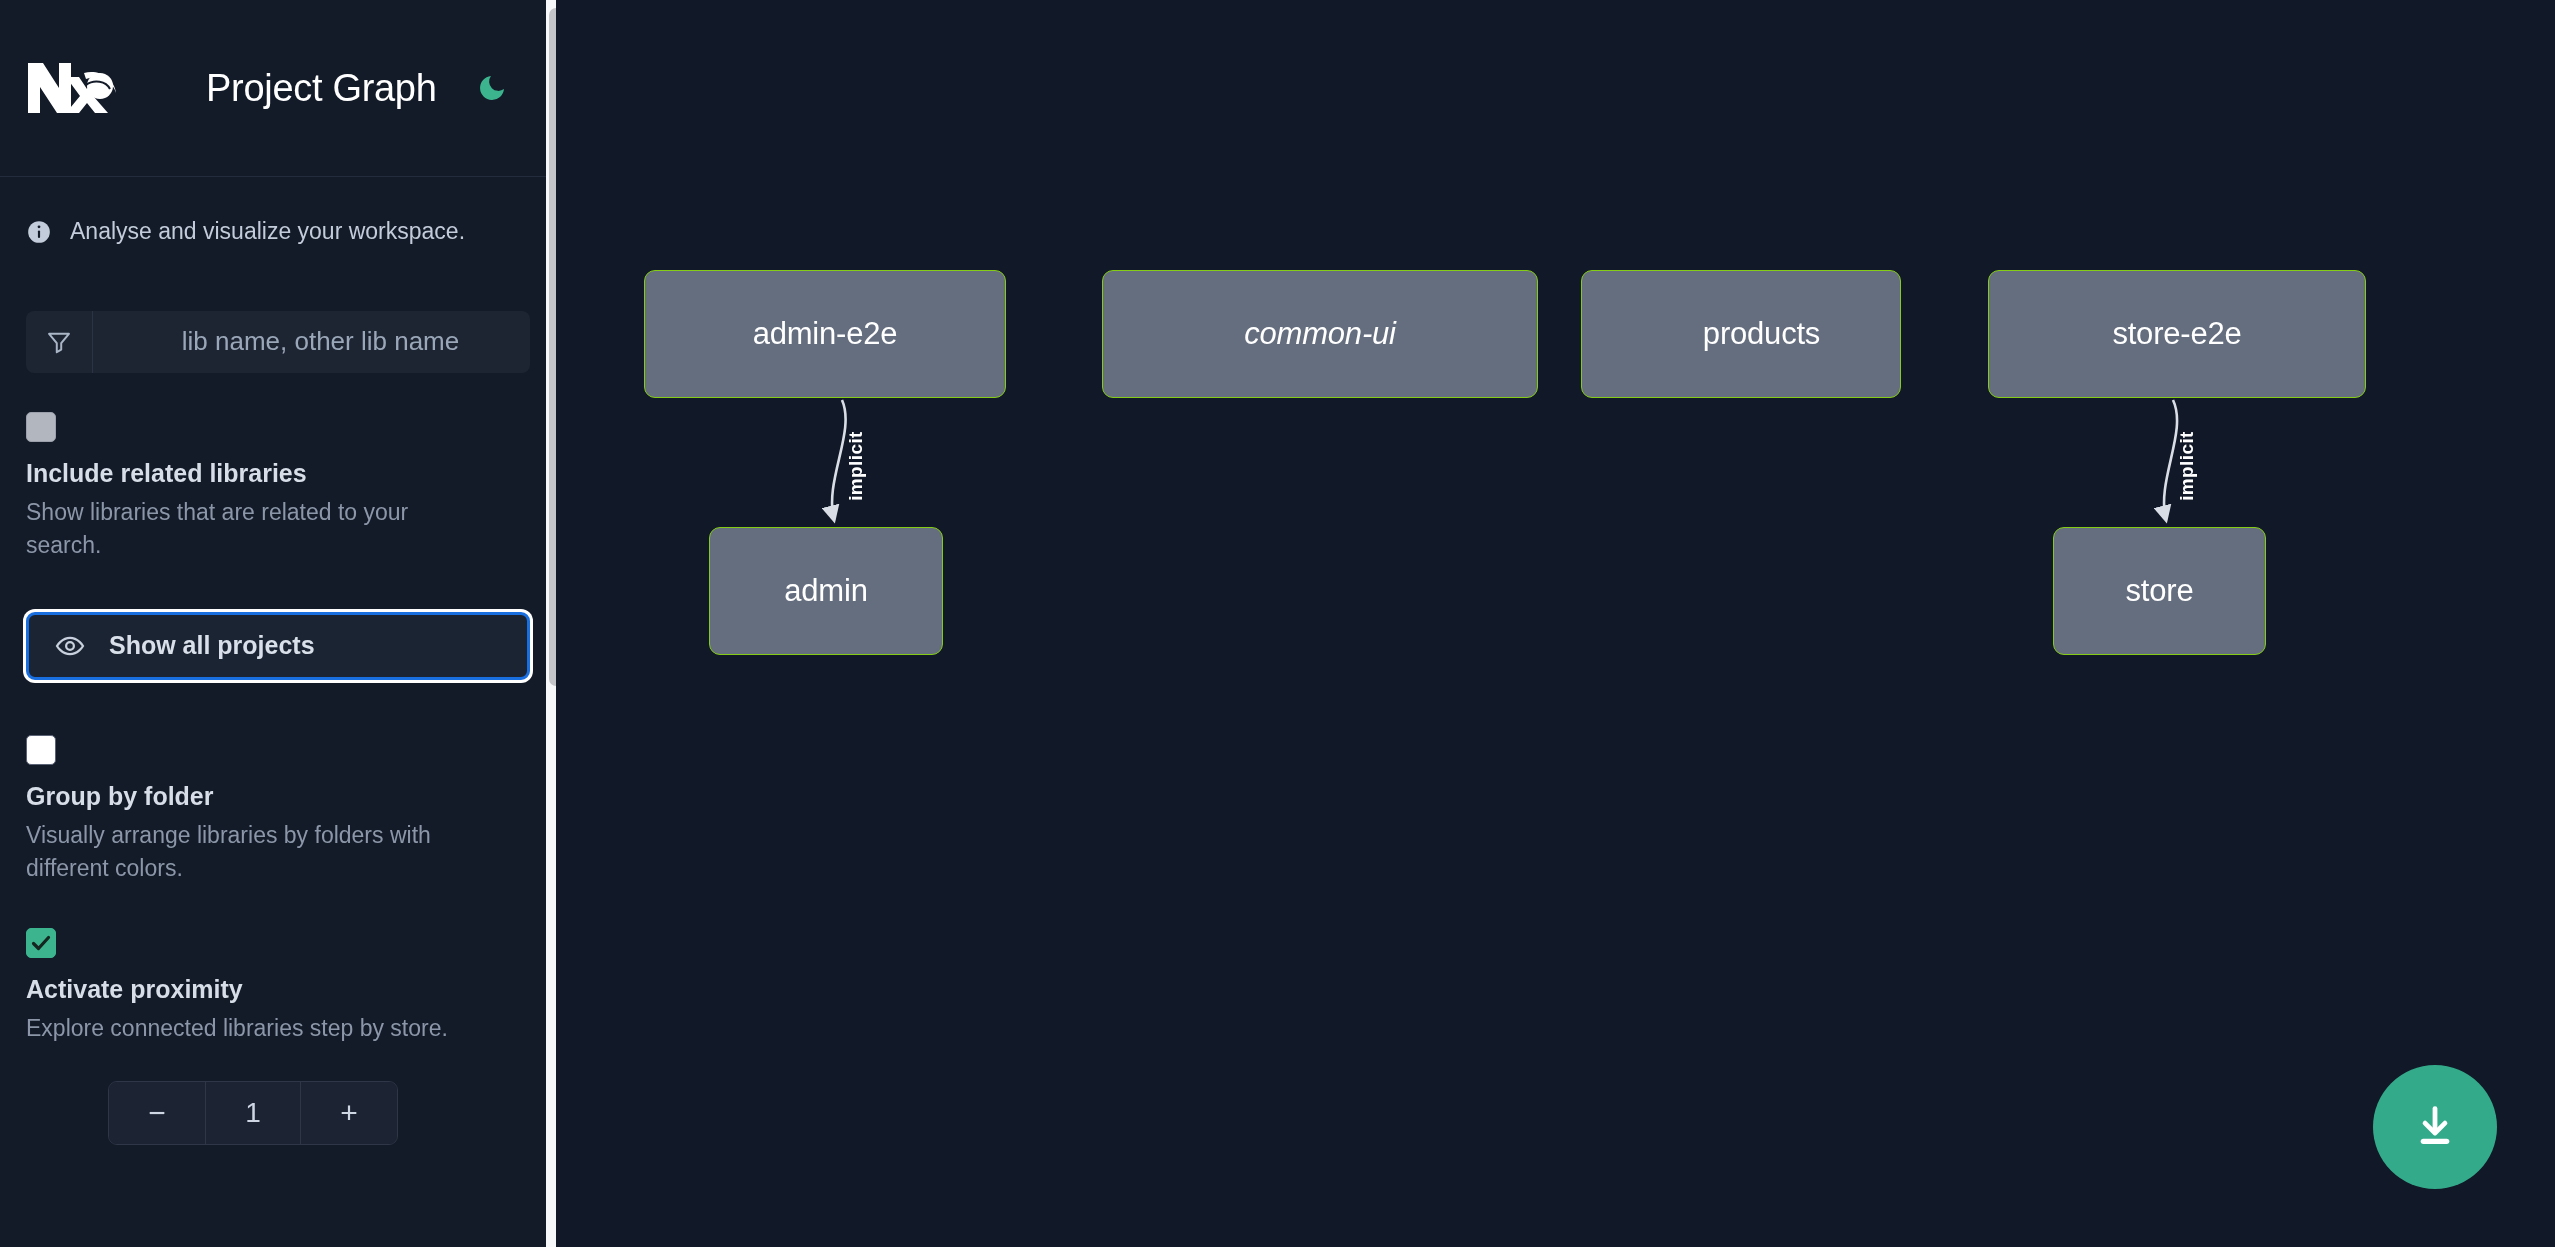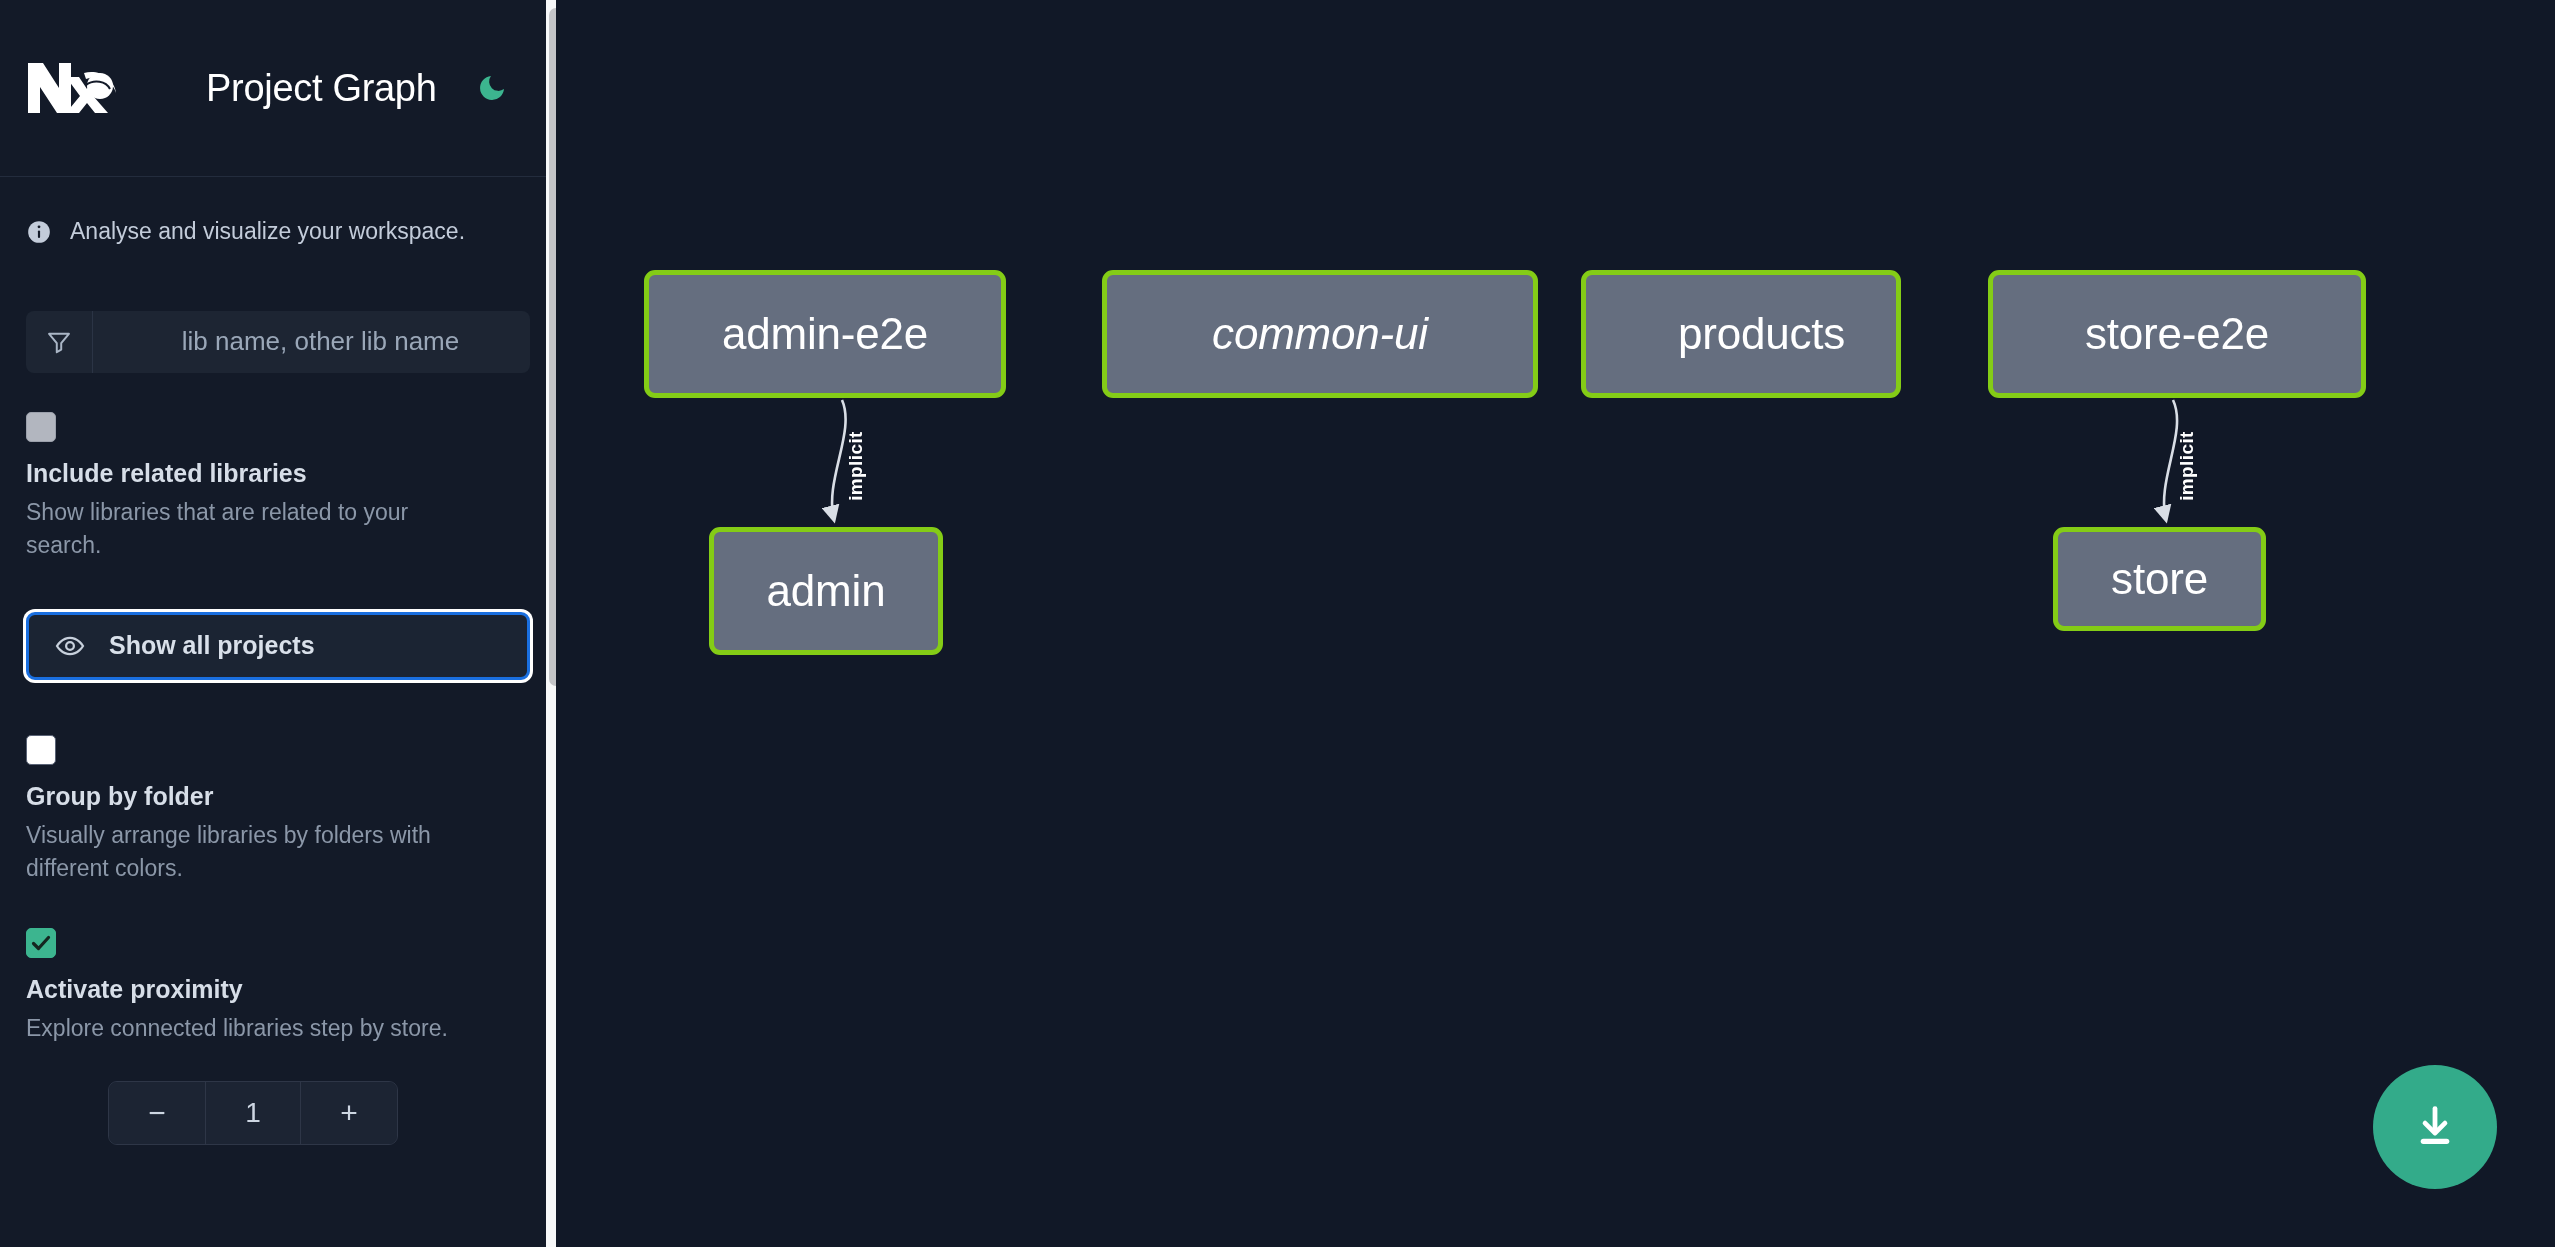--- a/index.html
+++ b/index.html
@@ -195,24 +195,24 @@
     position: relative;
     flex: 1;
     height: 1247px;
     background: #111827;
     overflow: hidden;
   }
   .node {
     position: absolute;
     display: flex; align-items: center; justify-content: center;
     background: #656e7f;
-    border: 5px solid #84cc16;
+    border: 1px solid #84cc16;
     border-radius: 11px;
     color: #ffffff;
-    font-size: 44px;
+    font-size: 31px;
     font-weight: 400;
     white-space: nowrap;
     cursor: pointer;
     letter-spacing: -0.2px;
   }
   #edge-layer {
     position: absolute; inset: 0;
     width: 100%; height: 100%;
     pointer-events: none;
   }
@@ -355,21 +355,21 @@
 
       <path d="M 1617 400 C 1632 432 1600 480 1610 520" fill="none" stroke="#d9dee6" stroke-width="2.6" marker-end="url(#arrow)"></path>
     </svg>
 
     <div id="nodes">
         <div class="node" style="left: 88px; top: 270px; width: 362px; height: 128px;">admin-e2e</div>
         <div class="node" style="left: 546px; top: 270px; width: 436px; height: 128px; font-style: italic;">common-ui</div>
         <div class="node" style="left: 1025px; top: 270px; width: 320px; height: 128px; padding-left: 41px;">products</div>
         <div class="node" style="left: 1432px; top: 270px; width: 378px; height: 128px;">store-e2e</div>
         <div class="node" style="left: 153px; top: 527px; width: 234px; height: 128px;">admin</div>
-        <div class="node" style="left: 1497px; top: 527px; width: 213px; height: 104px;">store</div>
+        <div class="node" style="left: 1497px; top: 527px; width: 213px; height: 128px;">store</div>
       </div>
     <div id="edge-labels">
         <div class="edge-label" style="left: 265px; top: 455px; transform: rotate(-90deg);">implicit</div>
         <div class="edge-label" style="left: 1596px; top: 455px; transform: rotate(-90deg);">implicit</div>
       </div>
 
     <button id="fab">
       <span style="display:flex">
         <svg viewBox="0 0 24 24" width="52" height="52" aria-hidden="true">
           <path d="M12 3.5v10.5" stroke="#ffffff" stroke-width="2.2" stroke-linecap="round" fill="none"></path>

